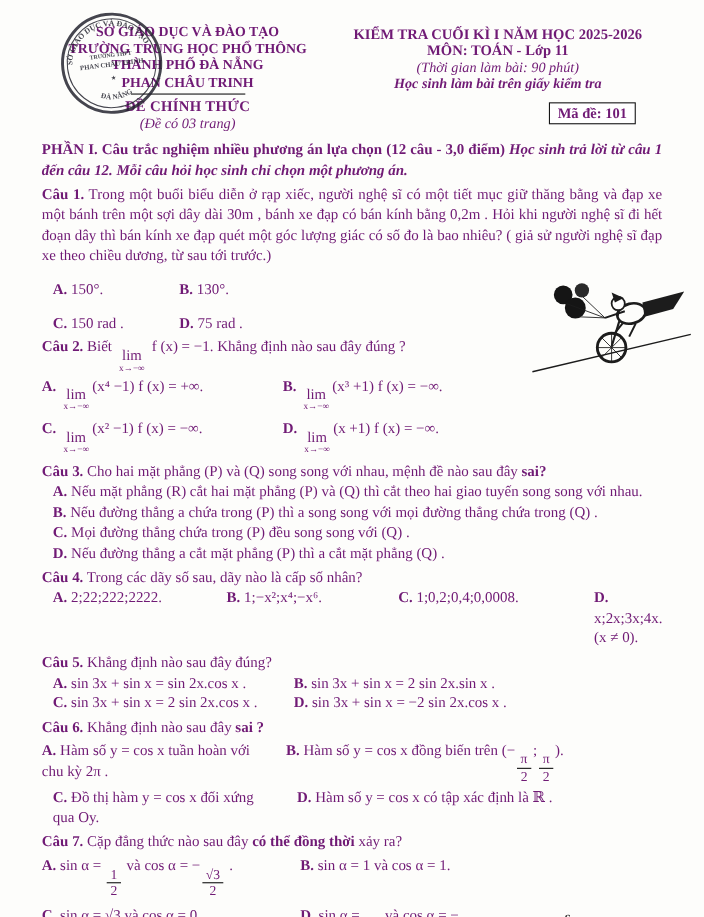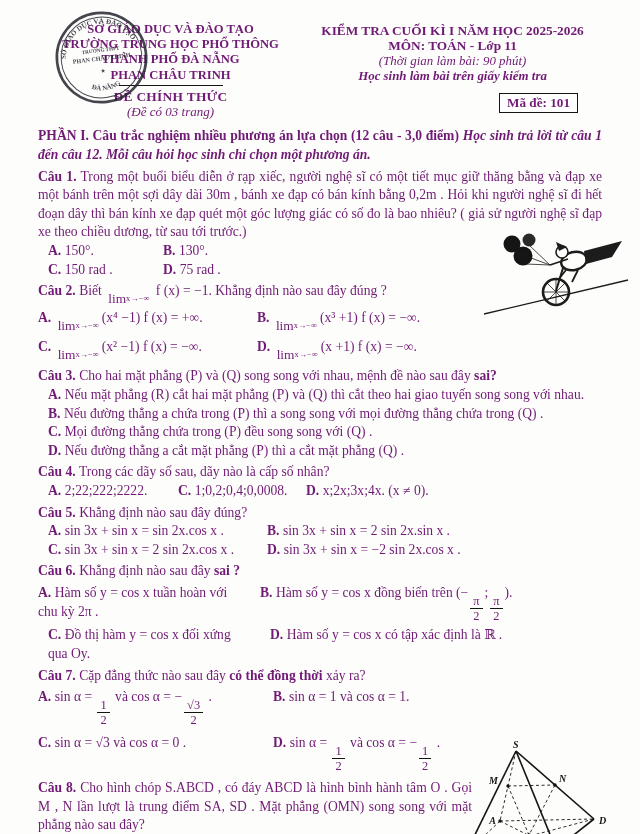--- a/index.html
+++ b/index.html
@@ -19,30 +19,30 @@
   .hr-t{font-weight:bold;font-size:13.3px;}
   .codewrap{text-align:right;padding-right:24px;margin-top:8px;}
   .codebox{display:inline-block;border:1.6px solid #151515;padding:1px 7px 2px;font-weight:bold;font-size:13.2px;background:#fff;}
 
   
   .qt{margin:0;text-align:justify;}
   .q{position:relative;margin-top:3px;}
   .qnum{font-weight:bold;}
   .optrow{display:grid;padding-left:10px;}
   .optrow .opt{padding-right:4px;}
-  .c115{grid-template-columns:115px 1fr;}
+  .c115{grid-template-columns:115px 1fr;margin-top:12px;}
   .c219{grid-template-columns:219px 1fr;}
   .c205{grid-template-columns:205px 1fr;gap:17px;}
   .c235{grid-template-columns:235px 1fr;}
-  .c4{grid-template-columns:130px 128px 150px 1fr;}
+  .c4{grid-template-columns:130px 128px 150px 1fr;gap:28px;}
   .stack{display:block;padding-left:10px;}
   .opt b{font-weight:bold;}
   .mrow{padding:3px 0;}
 
-  .lim{display:inline-flex;flex-direction:row;align-items:center;vertical-align:-8px;line-height:1;margin:0 3px;}
+  .lim{display:inline-flex;flex-direction:column;align-items:center;vertical-align:-8px;line-height:1;margin:0 3px;}
   .lim .lw{font-size:13.4px;}
   .lim .ls{font-size:8.4px;margin-top:1px;}
   .frac{display:inline-flex;flex-direction:column;align-items:center;vertical-align:-8px;line-height:1.15;font-size:12.4px;margin:0 2px;}
   .frac .fn{padding:0 3px;border-bottom:1px solid #121212;}
   .frac .fd{padding:0 3px;}
 
   .q8text{padding-right:130px;}
   .clown{position:absolute;right:-30px;top:-54px;}
   .pyr{position:absolute;right:-14px;top:-42px;}
   .figlabel{font-style:italic;font-weight:bold;font-family:"Liberation Serif",serif;}
@@ -151,20 +151,21 @@
       <div class="opt"><b>B.</b> <span>Nếu đường thẳng a chứa trong (P) thì a song song với mọi đường thẳng chứa trong (Q) .</span></div>
       <div class="opt"><b>C.</b> <span>Mọi đường thẳng chứa trong (P) đều song song với (Q) .</span></div>
       <div class="opt"><b>D.</b> <span>Nếu đường thẳng a cắt mặt phẳng (P) thì a cắt mặt phẳng (Q) .</span></div>
     </div>
   </div>
 
   <div class="q">
     <p class="qt"><b class="qnum">Câu 4.</b> <span>Trong các dãy số sau, dãy nào là cấp số nhân?</span></p>
     <div class="optrow c4">
       <div class="opt"><b>A.</b> <span>2;22;222;2222.</span></div>
+      <div class="opt"><b>B.</b> <span>1;−x²;x⁴;−x⁶.</span></div>
       <div class="opt"><b>C.</b> <span>1;0,2;0,4;0,0008.</span></div>
       <div class="opt"><b>D.</b> <span>x;2x;3x;4x. (x ≠ 0).</span></div>
     </div>
   </div>
 
   <div class="q">
     <p class="qt"><b class="qnum">Câu 5.</b> <span>Khẳng định nào sau đây đúng?</span></p>
     <div class="optrow c219">
       <div class="opt"><b>A.</b> <span>sin 3x + sin x = sin 2x.cos x .</span></div>
       <div class="opt"><b>B.</b> <span>sin 3x + sin x = 2 sin 2x.sin x .</span></div>

